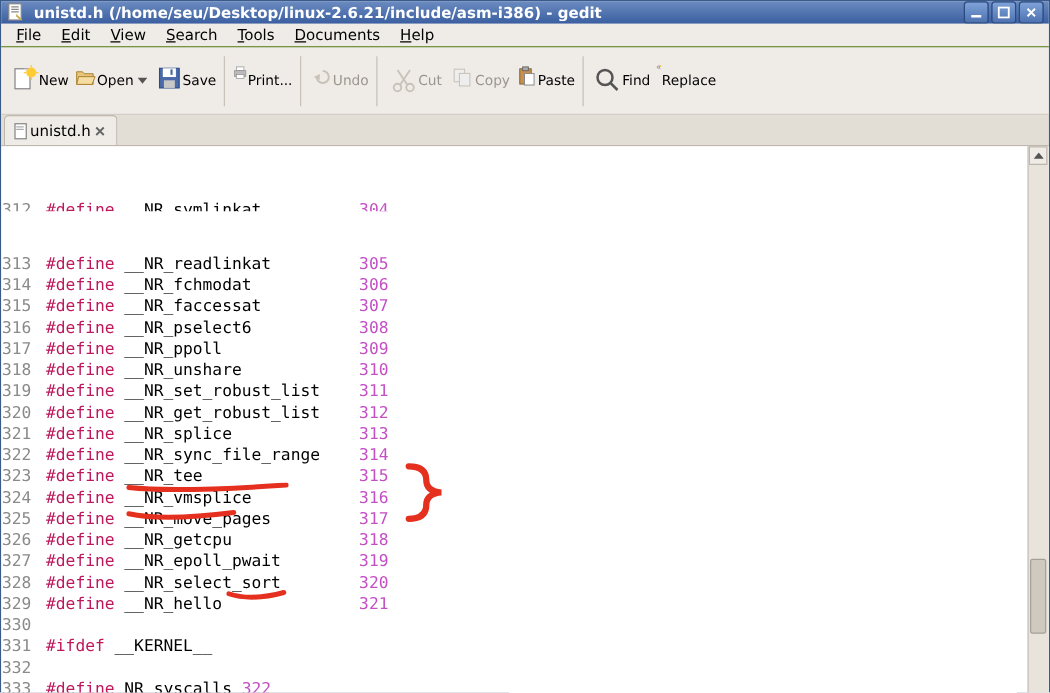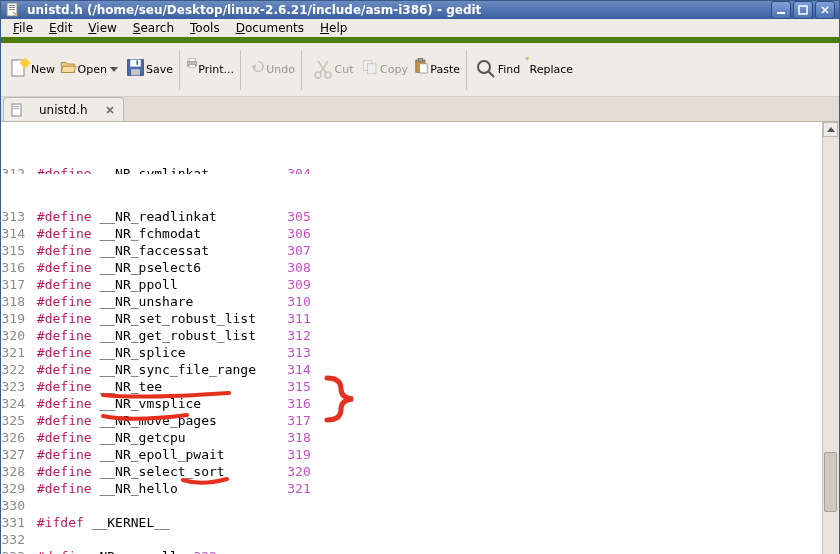--- a/index.html
+++ b/index.html
@@ -3,31 +3,31 @@
 <meta charset="utf-8">
 <style>
   * { box-sizing: border-box; margin: 0; padding: 0; }
   html, body { width: 840px; height: 554px; overflow: hidden; font-family: "DejaVu Sans", sans-serif; font-size: 12px; background: #dcd8d0; }
   .window { width: 840px; height: 554px; display: flex; flex-direction: column; border: 1px solid #3a5a8a; background: #efebe7; }
   .titlebar { height: 24px; background: linear-gradient(to bottom, #6b8bc0 0%, #3a5ea0 100%); color: #fff; display: flex; align-items: center; padding: 0 4px; font-weight: bold; }
   .titlebar .ticon { width: 16px; height: 16px; margin-right: 6px; }
   .titlebar .title { flex: 1; white-space: nowrap; overflow: hidden; }
   .titlebar .wbtn { width: 20px; height: 18px; margin-left: 2px; background: linear-gradient(to bottom,#7fa3d8,#4d72b0); border: 1px solid #2b4a80; border-radius: 3px; display: flex; align-items: center; justify-content: center; }
   .titlebar .wbtn svg { display: block; }
-  .menubar { height: 24px; background: #efebe7; display: flex; align-items: flex-end; padding: 0 4px; border-bottom: 6px solid #4d7c0f; }
+  .menubar { height: 24px; background: #efebe7; display: flex; align-items: flex-end; padding: 0 4px; border-bottom: 1px solid #4d7c0f; }
   .menubar .mitem { padding: 2px 8px; cursor: default; }
   .menubar .mitem u { text-decoration: underline; }
   .toolbar { height: 54px; background: #efebe7; display: flex; align-items: center; padding: 2px 4px; border-bottom: 1px solid #d4cfc7; }
   .toolbar .tbtn { width: 48px; height: 50px; display: flex; flex-direction: row; align-items: center; justify-content: center; margin: 0 2px; font-size: 11px; color: #000; }
   .toolbar .tbtn.disabled { color: #9a968e; }
   .toolbar .tbtn .ticon { width: 24px; height: 24px; margin-bottom: 2px; }
   .toolbar .drop { width: 10px; height: 48px; display:flex; align-items:center; justify-content:center; margin-right:4px;}
   .toolbar .sep { width: 1px; height: 40px; background: #c8c2b8; margin: 0 4px; }
   .tabbar { height: 28px; background: #e2ddd5; display: flex; align-items: flex-end; padding: 0 2px; border-bottom: 1px solid #bdb7ad; }
-  .tabbar .tab { height: 24px; background: #efebe7; border: 1px solid #bdb7ad; border-bottom: none; border-radius: 4px 4px 0 0; display: flex; align-items: center; padding: 0 6px; gap: 15px; font-size: 12px; }
+  .tabbar .tab { height: 24px; background: #efebe7; border: 1px solid #bdb7ad; border-bottom: none; border-radius: 4px 4px 0 0; display: flex; align-items: center; padding: 0 6px; gap: 0; font-size: 12px; }
   .tabbar .tab .ticon { width: 14px; height: 14px; }
   .tabbar .tab .close { width: 14px; height: 14px; display:flex; align-items:center; justify-content:center; }
   .editor-wrap { flex: 1; display: flex; position: relative; background: #fff; }
   .editor { flex: 1; overflow: hidden; position: relative; font-family: "DejaVu Sans Mono","Courier New",monospace; font-size: 13px; line-height: 17px; white-space: pre; color: #000; }
   .line { display: flex; height: 17px; }
   .ln { width: 28px; text-align: right; color: #8a8a8a; padding-right: 4px; user-select: none; }
   .code { flex: 1; }
   .kw { color: #be185d; }
   .num { color: #c44fc4; }
   .scrollbar { width: 17px; background: #e8e4dc; border-left: 1px solid #c8c2b8; position: relative; }

